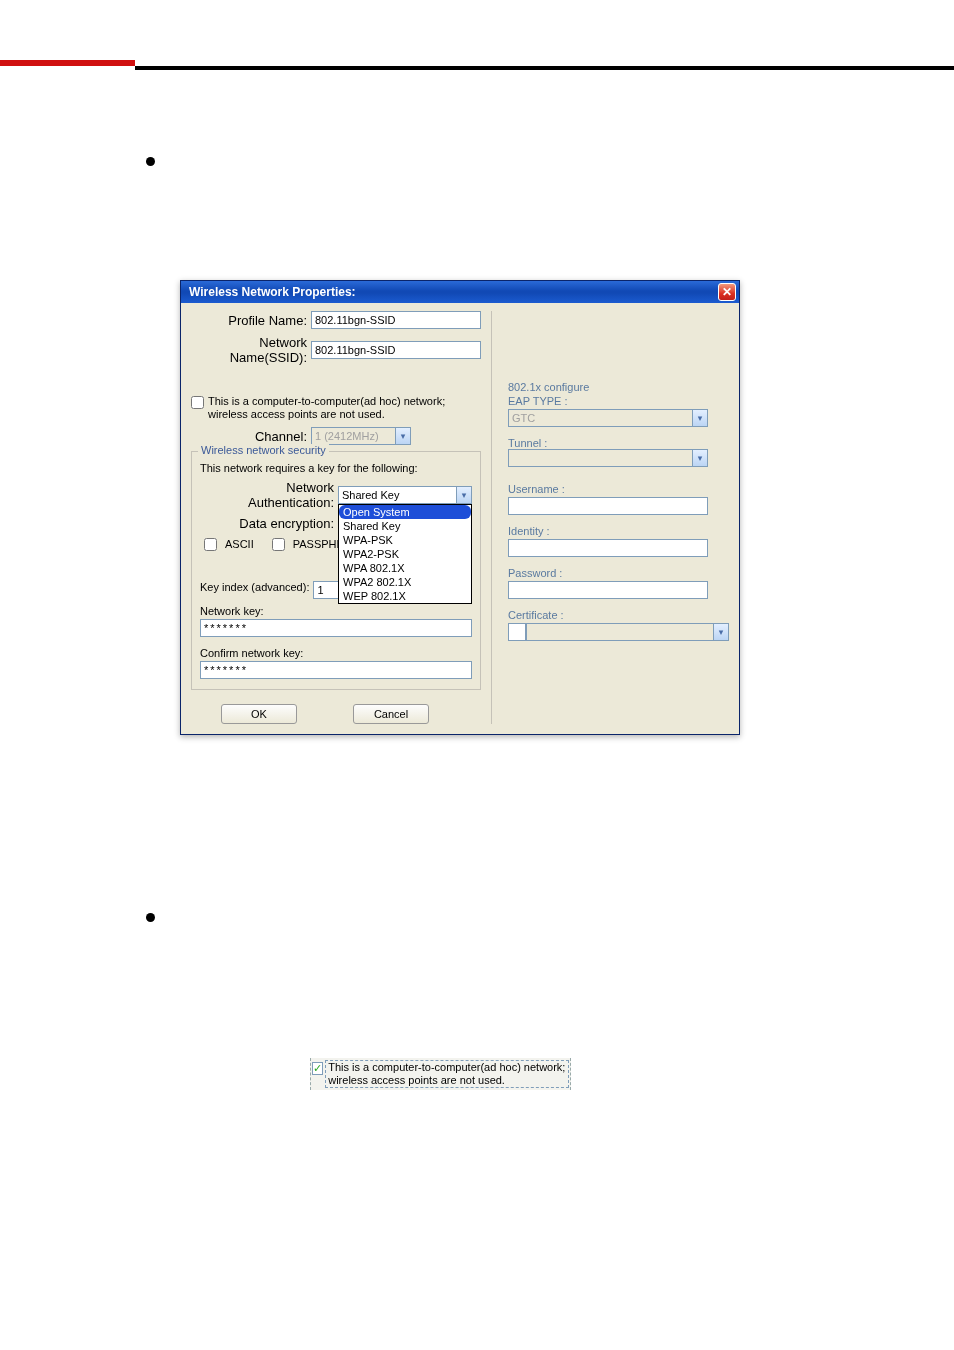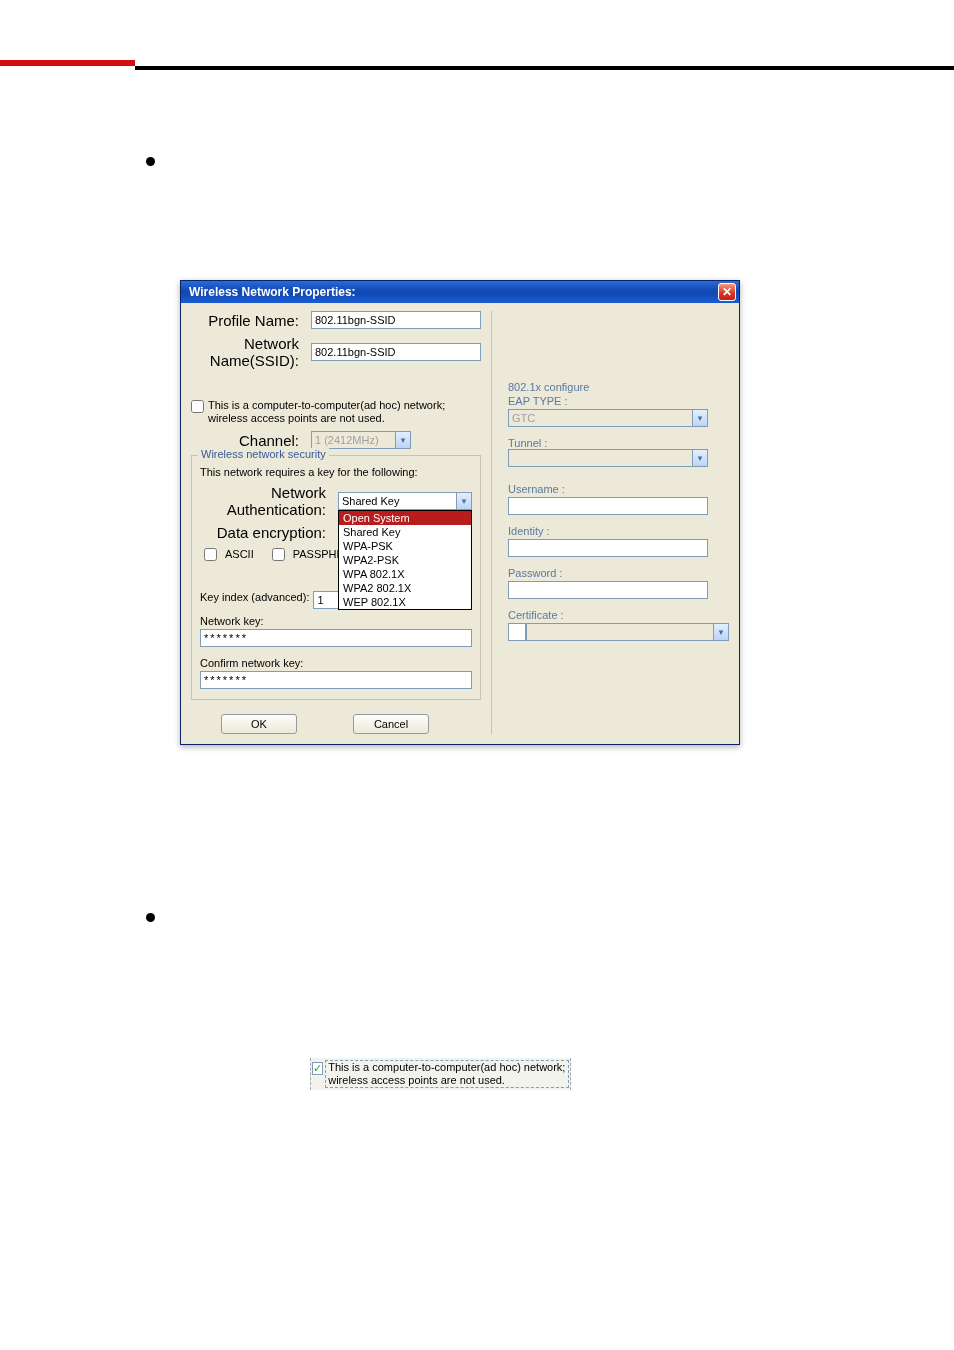--- a/index.html
+++ b/index.html
@@ -94,22 +94,22 @@
       color: #5a7aa0;
     }
     .form-row {
       display: flex;
       align-items: center;
       margin-bottom: 6px;
     }
     .form-row label.lbl-right {
       flex: 0 0 120px;
       text-align: right;
-      padding-right: 12px;
-      font-size: 15px;
+      padding-right: 4px;
+      font-size: 13px;
     }
     .txt {
       border: 1px solid #7f9db9;
       background: #fff;
       height: 18px;
       font-size: 11px;
       padding: 0 3px;
       flex: 1;
     }
     .adhoc-row {
@@ -180,22 +180,23 @@
       border: 1px solid #000;
       background: #fff;
       z-index: 100;
       font-size: 11px;
     }
     .dropdown-list .opt {
       padding: 1px 4px;
       cursor: pointer;
     }
     .dropdown-list .opt.sel {
-      background: #b91c1c;
+      background: #1d4ed8;
       color: #fff;
+      border-radius: 6px;
     }
     .ascii-row {
       display: flex;
       gap: 18px;
       margin: 6px 0 6px 4px;
     }
     .ascii-row label {
       display: flex;
       align-items: center;
       gap: 4px;

